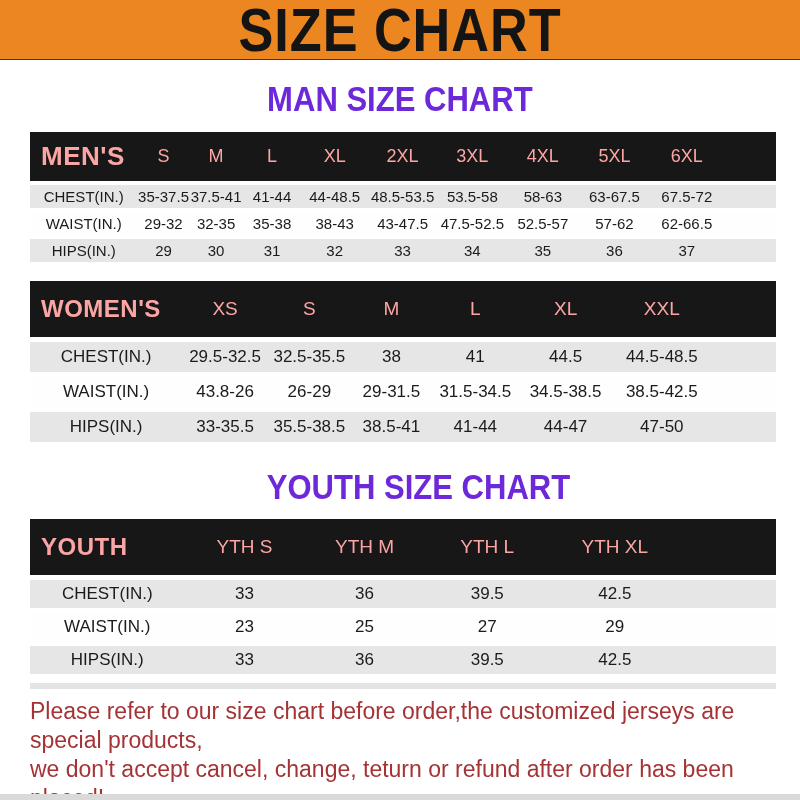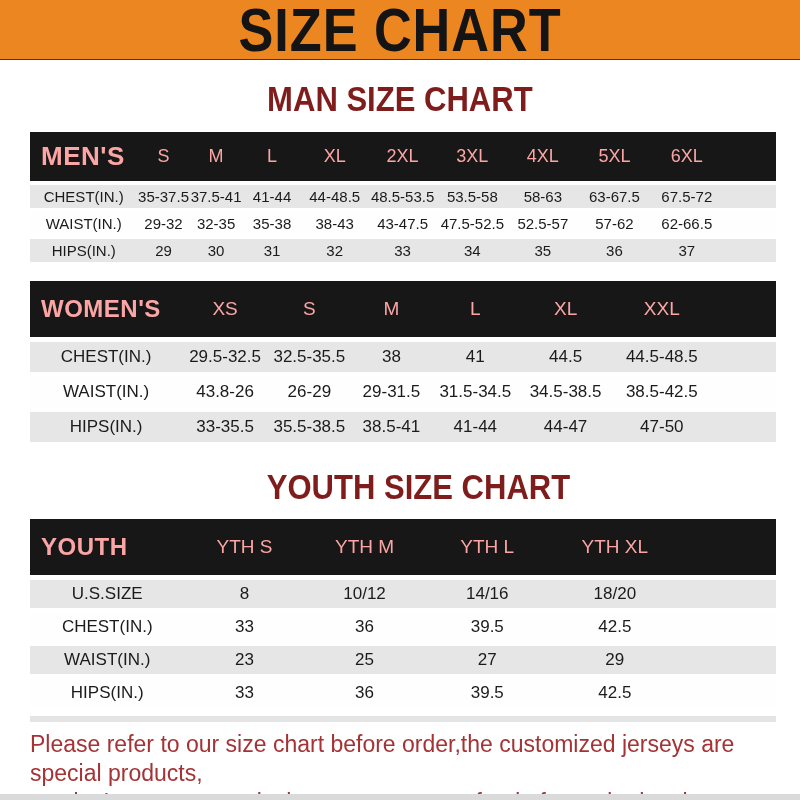--- a/index.html
+++ b/index.html
@@ -12,21 +12,21 @@
   .banner{
     height:59px;background:#EC8620;border-bottom:1px solid #7f1d1d;
     display:flex;align-items:center;justify-content:center;
   }
   .banner-title{
     display:inline-block;color:#141414;font-weight:bold;font-size:55px;
     letter-spacing:1px;transform:scale(0.95,1.12);white-space:nowrap;
   }
   
   .section-heading{
-    text-align:center;font-weight:bold;color:#7f1d1d;
+    text-align:center;font-weight:bold;color:#6d28d9;
   }
   .section-heading span{
     display:inline-block;font-size:32px;transform:scale(0.97,1.08);
     letter-spacing:0px;white-space:nowrap;
   }
   #sec-men .section-heading{margin-top:21px;}
   #sec-women .section-heading{margin-top:16px;}
   #sec-youth .section-heading{margin-top:22px;padding-left:36px;}
   
   .size-table{
@@ -230,28 +230,20 @@
           <th class="group-label">YOUTH</th>
           <th>YTH S</th>
           <th>YTH M</th>
           <th>YTH L</th>
           <th>YTH XL</th>
           <th></th>
         </tr>
       </thead>
     <tbody>
         <tr>
-          <td>U.S.SIZE</td>
-          <td>8</td>
-          <td>10/12</td>
-          <td>14/16</td>
-          <td>18/20</td>
-          <td></td>
-        </tr>
-        <tr>
           <td>CHEST(IN.)</td>
           <td>33</td>
           <td>36</td>
           <td>39.5</td>
           <td>42.5</td>
           <td></td>
         </tr>
         <tr>
           <td>WAIST(IN.)</td>
           <td>23</td>

